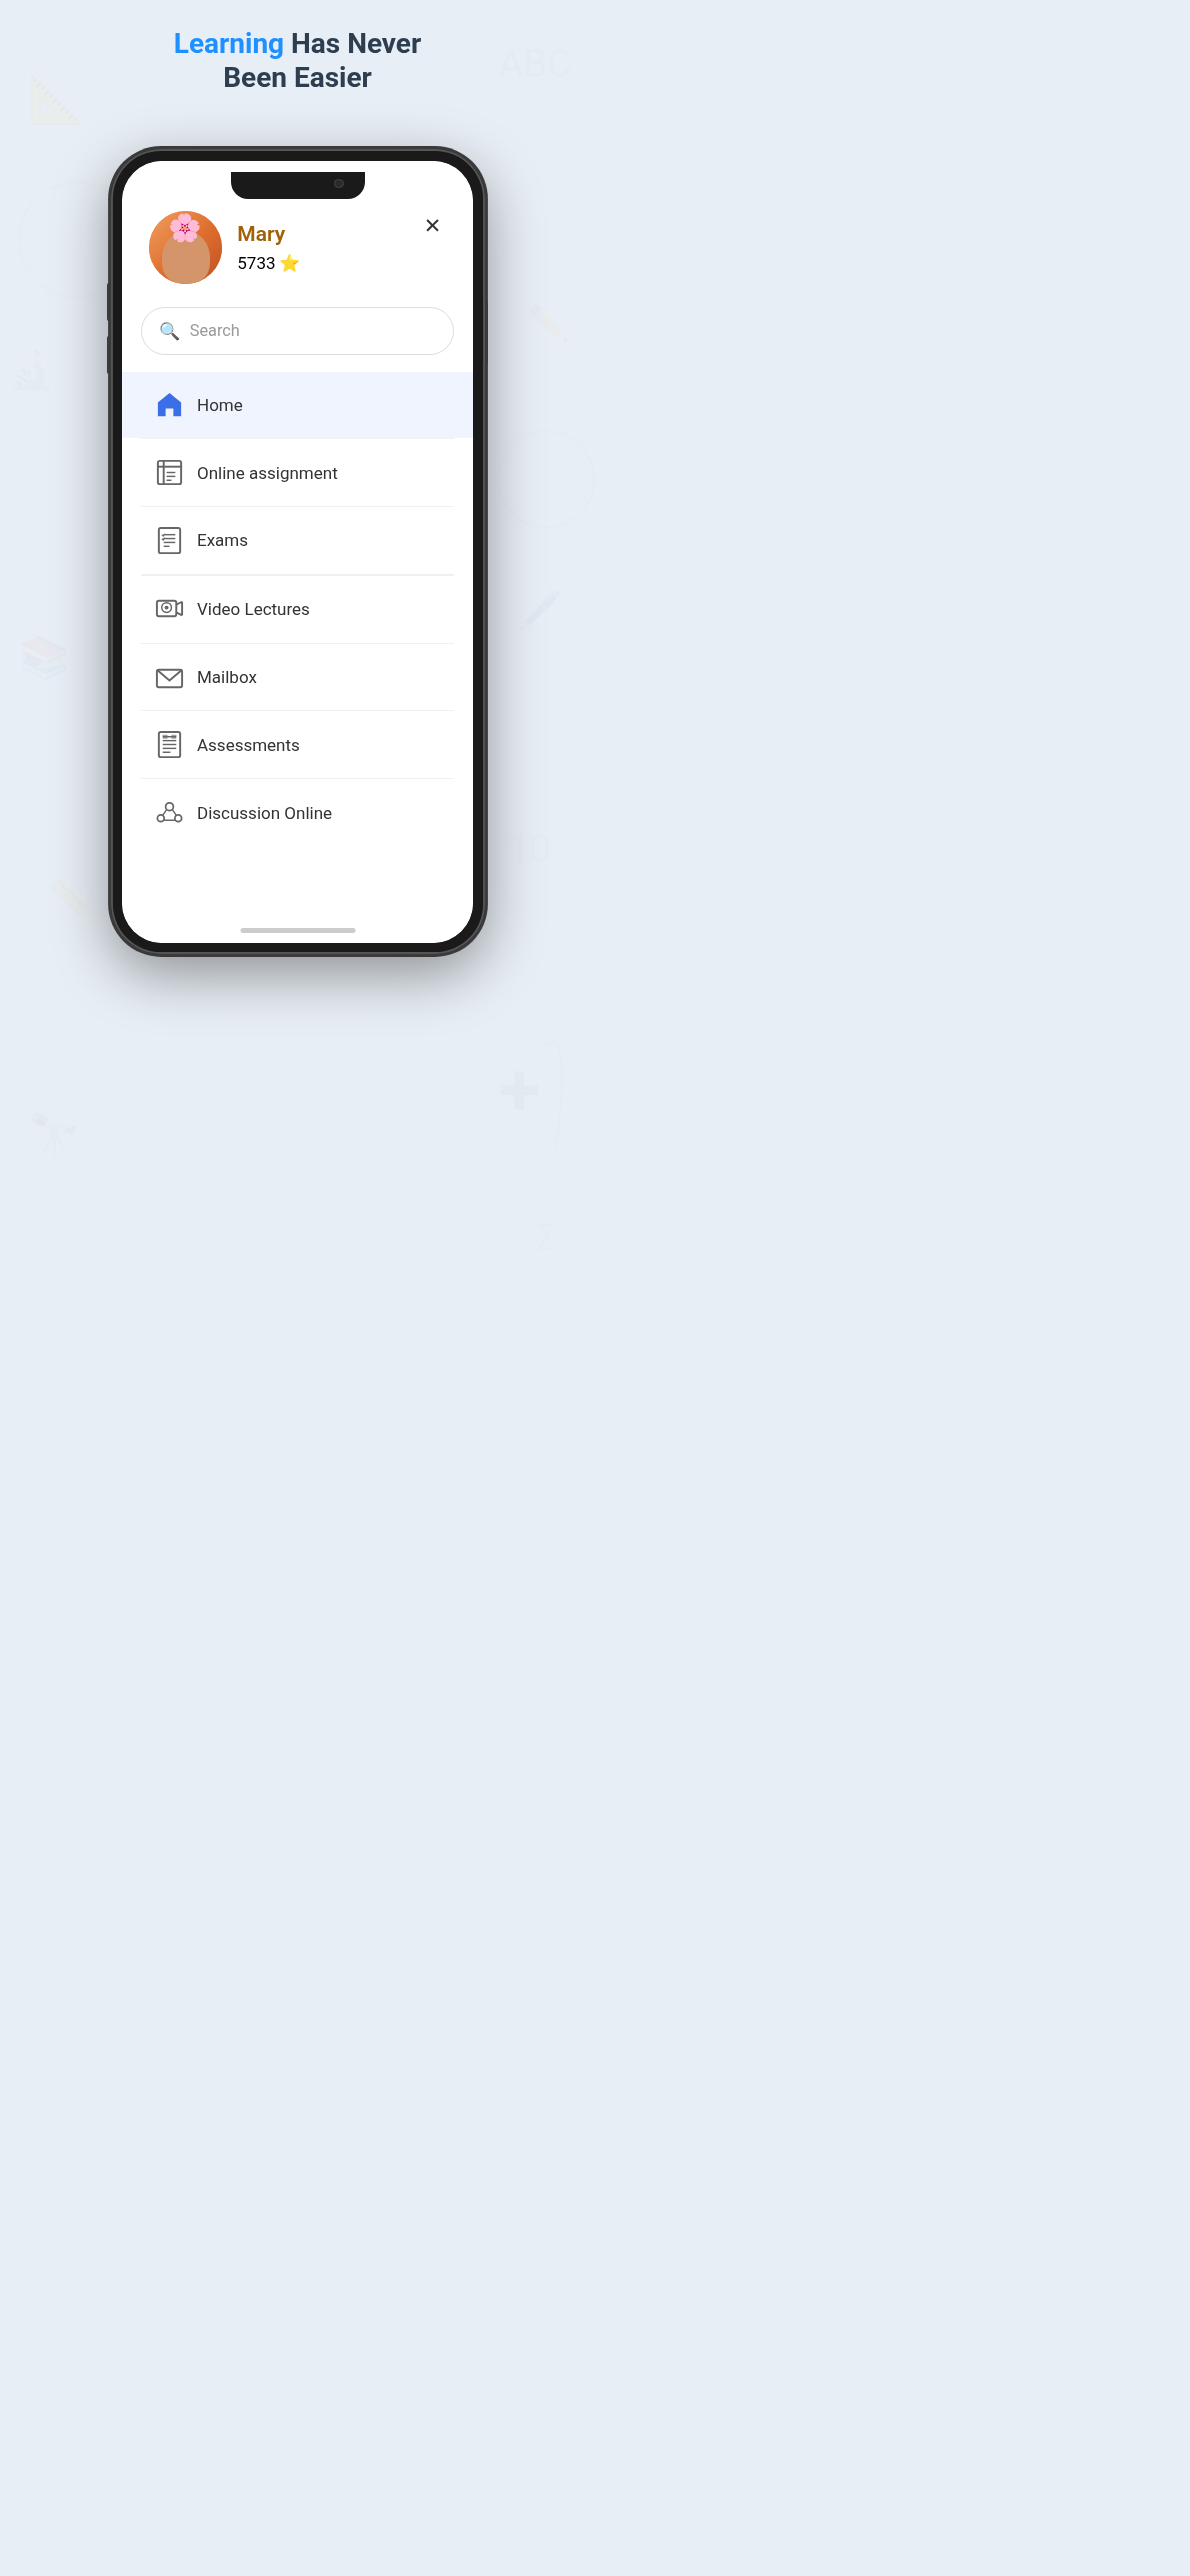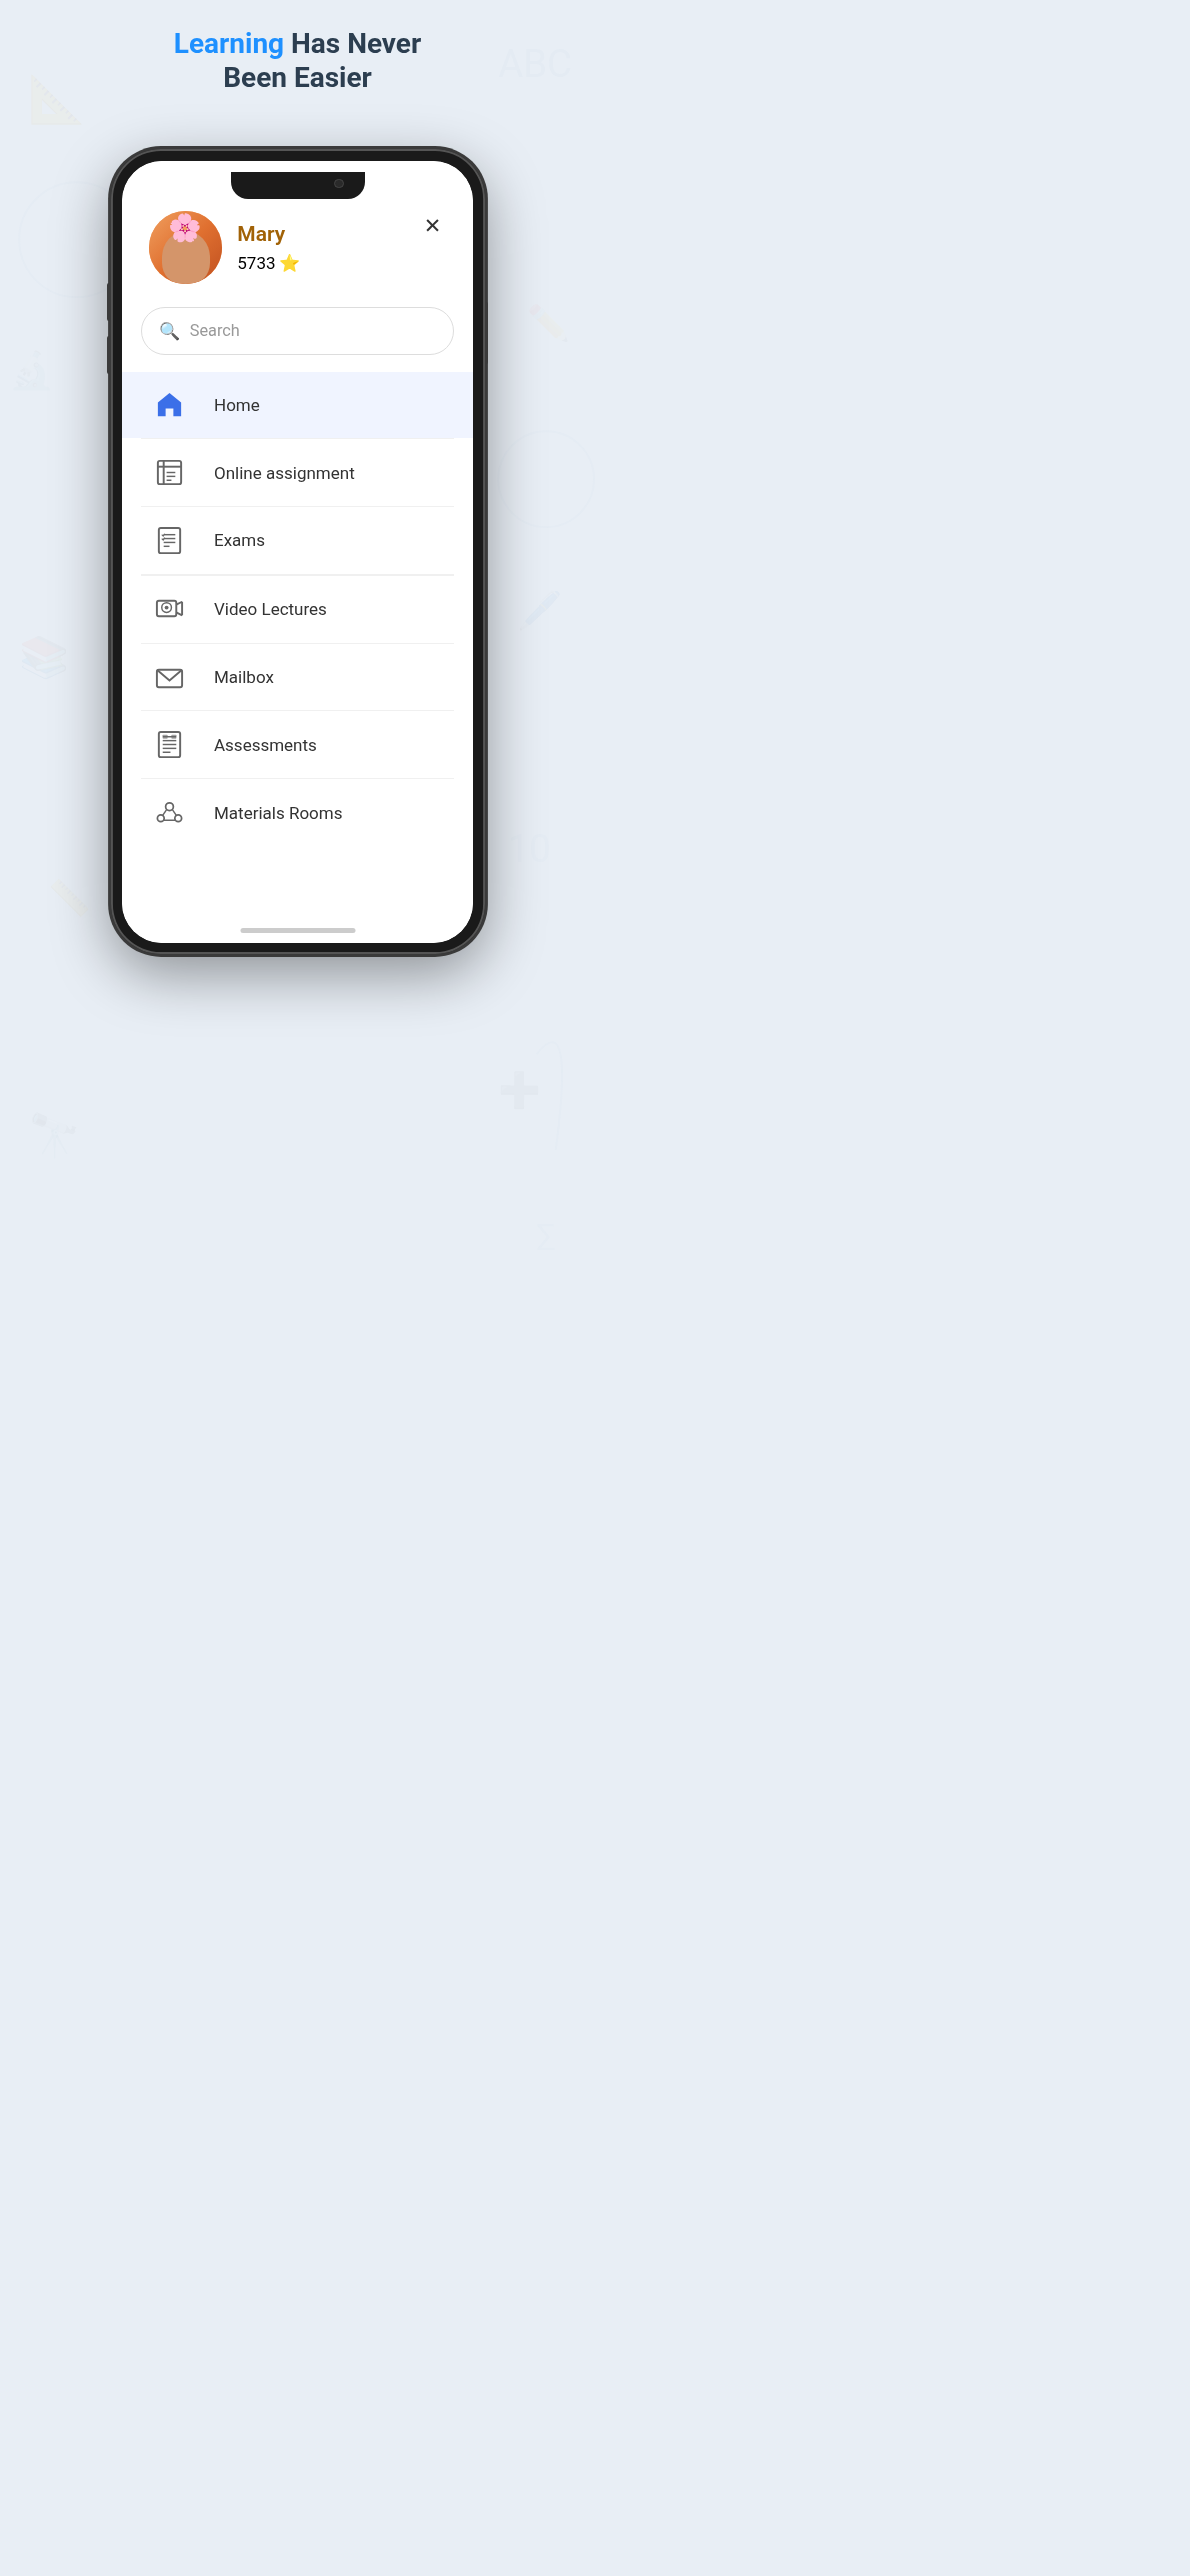--- a/index.html
+++ b/index.html
@@ -258,21 +258,21 @@
       top: 211px;
       left: 0; right: 0;
       bottom: 29px;
       overflow: hidden;
     }
 
     .menu-item {
       display: flex;
       align-items: center;
       padding: 13.4px 27px;
-      gap: 25px;
+      gap: 8px;
       cursor: pointer;
       transition: background 0.1s;
     }
 
     .menu-item.active {
       background: #f0f4ff;
     }
 
     .menu-icon {
       width: 40px;
@@ -484,21 +484,21 @@
           <div class="menu-icon">
             <svg viewBox="0 0 32 32" fill="none" xmlns="http://www.w3.org/2000/svg">
               <circle cx="16" cy="10" r="4" stroke="#666" stroke-width="1.8" fill="none"></circle>
               <circle cx="7" cy="22" r="3.5" stroke="#666" stroke-width="1.8" fill="none"></circle>
               <circle cx="25" cy="22" r="3.5" stroke="#666" stroke-width="1.8" fill="none"></circle>
               <line x1="13" y1="13" x2="9" y2="19" stroke="#666" stroke-width="1.5"></line>
               <line x1="19" y1="13" x2="23" y2="19" stroke="#666" stroke-width="1.5"></line>
               <line x1="10" y1="24" x2="22" y2="24" stroke="#666" stroke-width="1.5"></line>
             </svg>
           </div>
-          <span class="menu-label">Materials Rooms</span>
+          <span class="menu-label">Discussion Online</span>
         </div>
 
       </div>
 
       <div class="home-bar"></div>
 
     </div>
   </div>
 
 </div>

